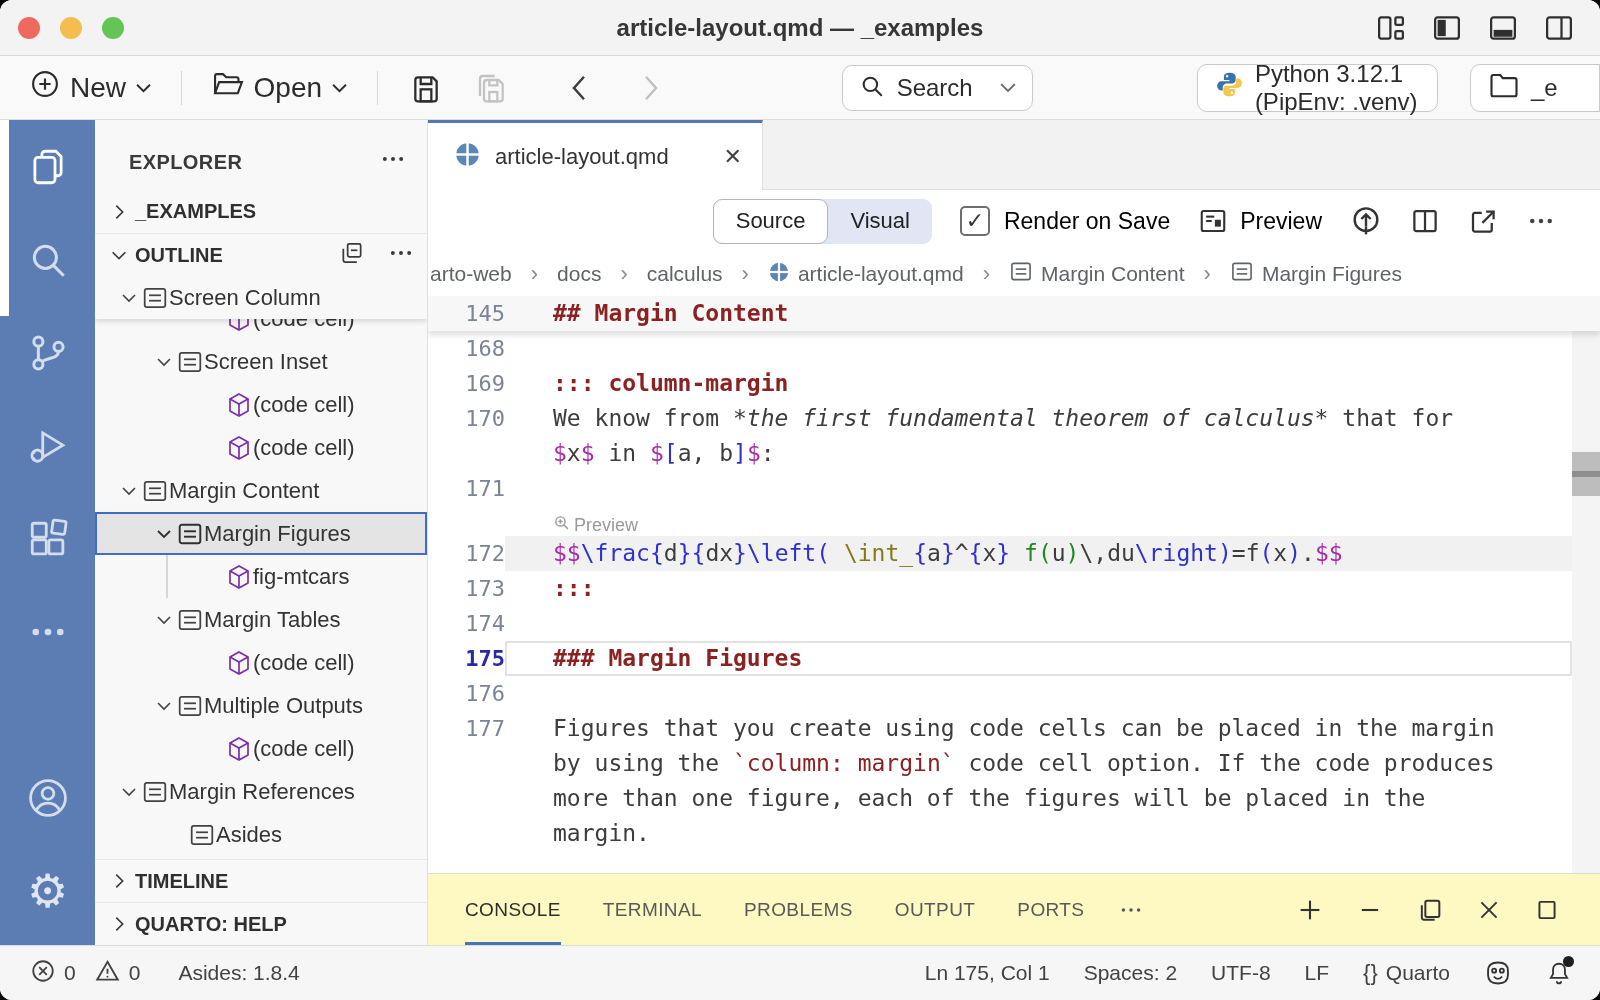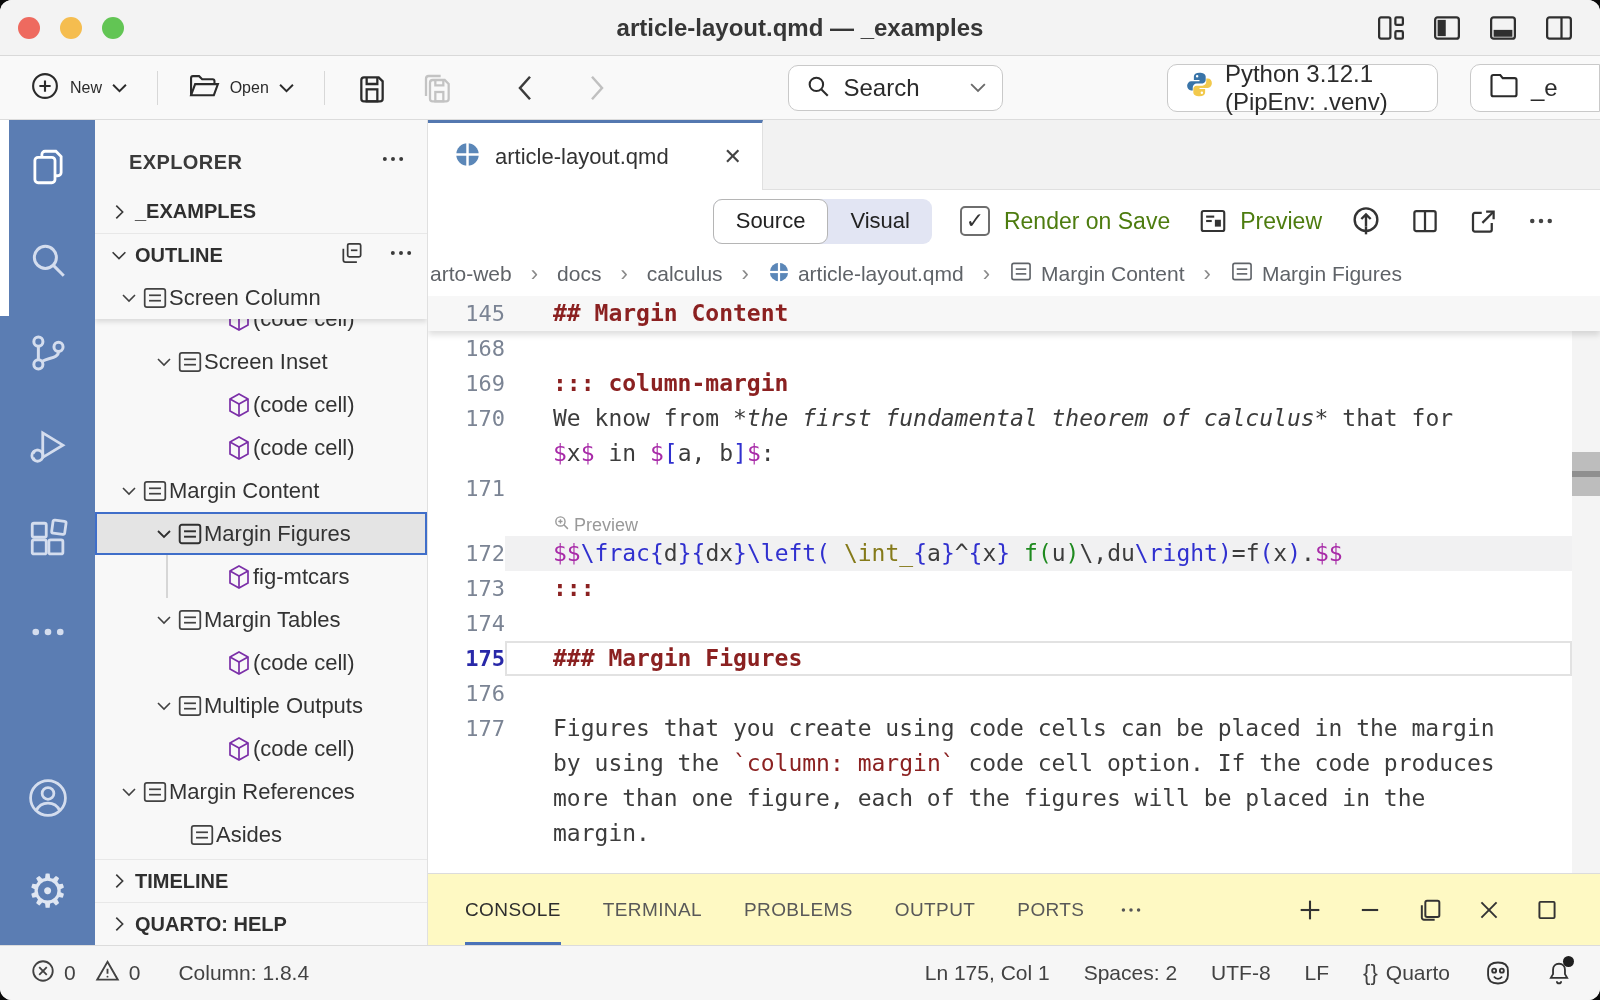--- a/index.html
+++ b/index.html
@@ -11,21 +11,21 @@
   .titlebar { height:56px; background:#f3f3f3; border-bottom:1px solid #d9d9d9; position:relative; display:flex; align-items:center; justify-content:center; flex:none; }
   .lights { position:absolute; left:18px; top:0; height:100%; display:flex; align-items:center; gap:20px; }
   .light { width:22px; height:22px; border-radius:50%; }
   .light.red{ background:#ee6a5f; } .light.yellow{ background:#f5bd4f; } .light.green{ background:#62c554; }
   .wtitle { font-size:24px; font-weight:600; color:#363636; }
   .layout-icons { position:absolute; right:26px; top:0; height:100%; display:flex; align-items:center; gap:26px; }
   .layout-icons svg { display:block; }
 
   
   .maintoolbar { height:64px; background:#f9f9f9; border-bottom:1px solid #dcdcdc; display:flex; align-items:center; padding:0 0 0 22px; flex:none; gap:14px; }
-  .tbtn { display:flex; align-items:center; gap:10px; font-size:16px; color:#2b2b2b; padding:6px 8px; }
+  .tbtn { display:flex; align-items:center; gap:10px; font-size:28px; color:#2b2b2b; padding:6px 8px; }
   .tsep { width:1px; height:34px; background:#d8d8d8; margin:0 8px; }
   .ticonbtn { padding:4px 10px; display:flex; align-items:center; }
   .searchbox { width:310px; height:46px; border:1px solid #c9c9c9; border-radius:10px; background:#ffffff; display:flex; align-items:center; padding:0 16px; gap:12px; margin-left:156px; }
   .searchbox .stext { font-size:24px; color:#2b2b2b; flex:1; text-align:left; }
   .pillbtn { height:48px; border:1px solid #c9c9c9; border-radius:10px; background:#ffffff; display:flex; align-items:center; gap:12px; padding:0 18px; font-size:24px; color:#2b2b2b; }
   .pybtn { margin-left:150px; }
   .wsbtn { margin-left:18px; border-top-right-radius:0; border-bottom-right-radius:0; padding-right:6px; min-width:130px; }
 
   
   .appbody { flex:1; display:flex; min-height:0; }
@@ -65,21 +65,21 @@
   .tabbar { height:70px; background:#f2f2f2; border-bottom:1px solid #e0e0e0; display:flex; flex:none; }
   .tab { width:335px; background:#ffffff; border-right:1px solid #e0e0e0; border-top:3px solid #5478b0; display:flex; align-items:center; gap:14px; padding:0 20px 0 26px; margin-bottom:-1px; }
   .tab-label { font-size:22px; color:#333; flex:1; }
   .tab-close { font-size:22px; color:#444; }
 
   .edtoolbar { height:62px; background:#ffffff; display:flex; align-items:center; justify-content:flex-end; gap:28px; padding-right:44px; flex:none; }
   .modetoggle { background:#e2e5f3; border-radius:9px; display:flex; align-items:center; height:45px; }
   .mseg { font-size:22px; color:#222; padding:0 22px; height:45px; display:flex; align-items:center; }
   .mseg.on { background:#ffffff; border:1px solid #b5b5b5; border-radius:9px; }
   .checkbox { width:30px; height:30px; border:2px solid #6e6e6e; border-radius:5px; background:#fff; display:flex; align-items:center; justify-content:center; font-size:22px; color:#333; }
-  .edlabel { font-size:23px; color:#4d7c0f; margin-left:-14px; }
+  .edlabel { font-size:23px; color:#000000; margin-left:-14px; }
   .edicon { display:flex; align-items:center; color:#333; }
   .previewgrp { display:flex; align-items:center; gap:12px; }
 
   .breadcrumb { height:44px; background:#ffffff; display:flex; align-items:center; gap:17px; padding-left:2px; font-size:21px; color:#5f6368; white-space:nowrap; overflow:hidden; flex:none; }
   .bc-item { display:flex; align-items:center; gap:8px; }
   .bc-sep { color:#8a8a8a; font-size:22px; padding:0 2px; }
 
   
   .codearea { flex:1; position:relative; overflow:hidden; background:#ffffff; font-family:"DejaVu Sans Mono", monospace; }
   .crow { height:35px; line-height:35px; display:flex; }
@@ -793,21 +793,21 @@
             </svg></span>
         <span>0</span>
         <span style="margin-left:10px;"><svg width="27" height="26" viewBox="0 0 24 24" fill="none" stroke="#424242" stroke-width="1.7">
               <path d="M12 3.5 L21.5 20 H2.5 Z"></path>
               <line x1="12" y1="10" x2="12" y2="14.5"></line>
               <circle cx="12" cy="17.2" r="0.9" fill="#424242" stroke="none"></circle>
             </svg></span>
         <span>0</span>
       </span>
       <span class="st-item" style="margin-left:28px;">
-        <span>Column: 1.8.4</span>
+        <span>Asides: 1.8.4</span>
       </span>
     </div>
     <div class="st-right">
       <span class="st-item">Ln 175, Col 1</span>
       <span class="st-item">Spaces: 2</span>
       <span class="st-item">UTF-8</span>
       <span class="st-item">LF</span>
       <span class="st-item">
         <span style="font-size:22px;">{}</span>
         <span>Quarto</span>

